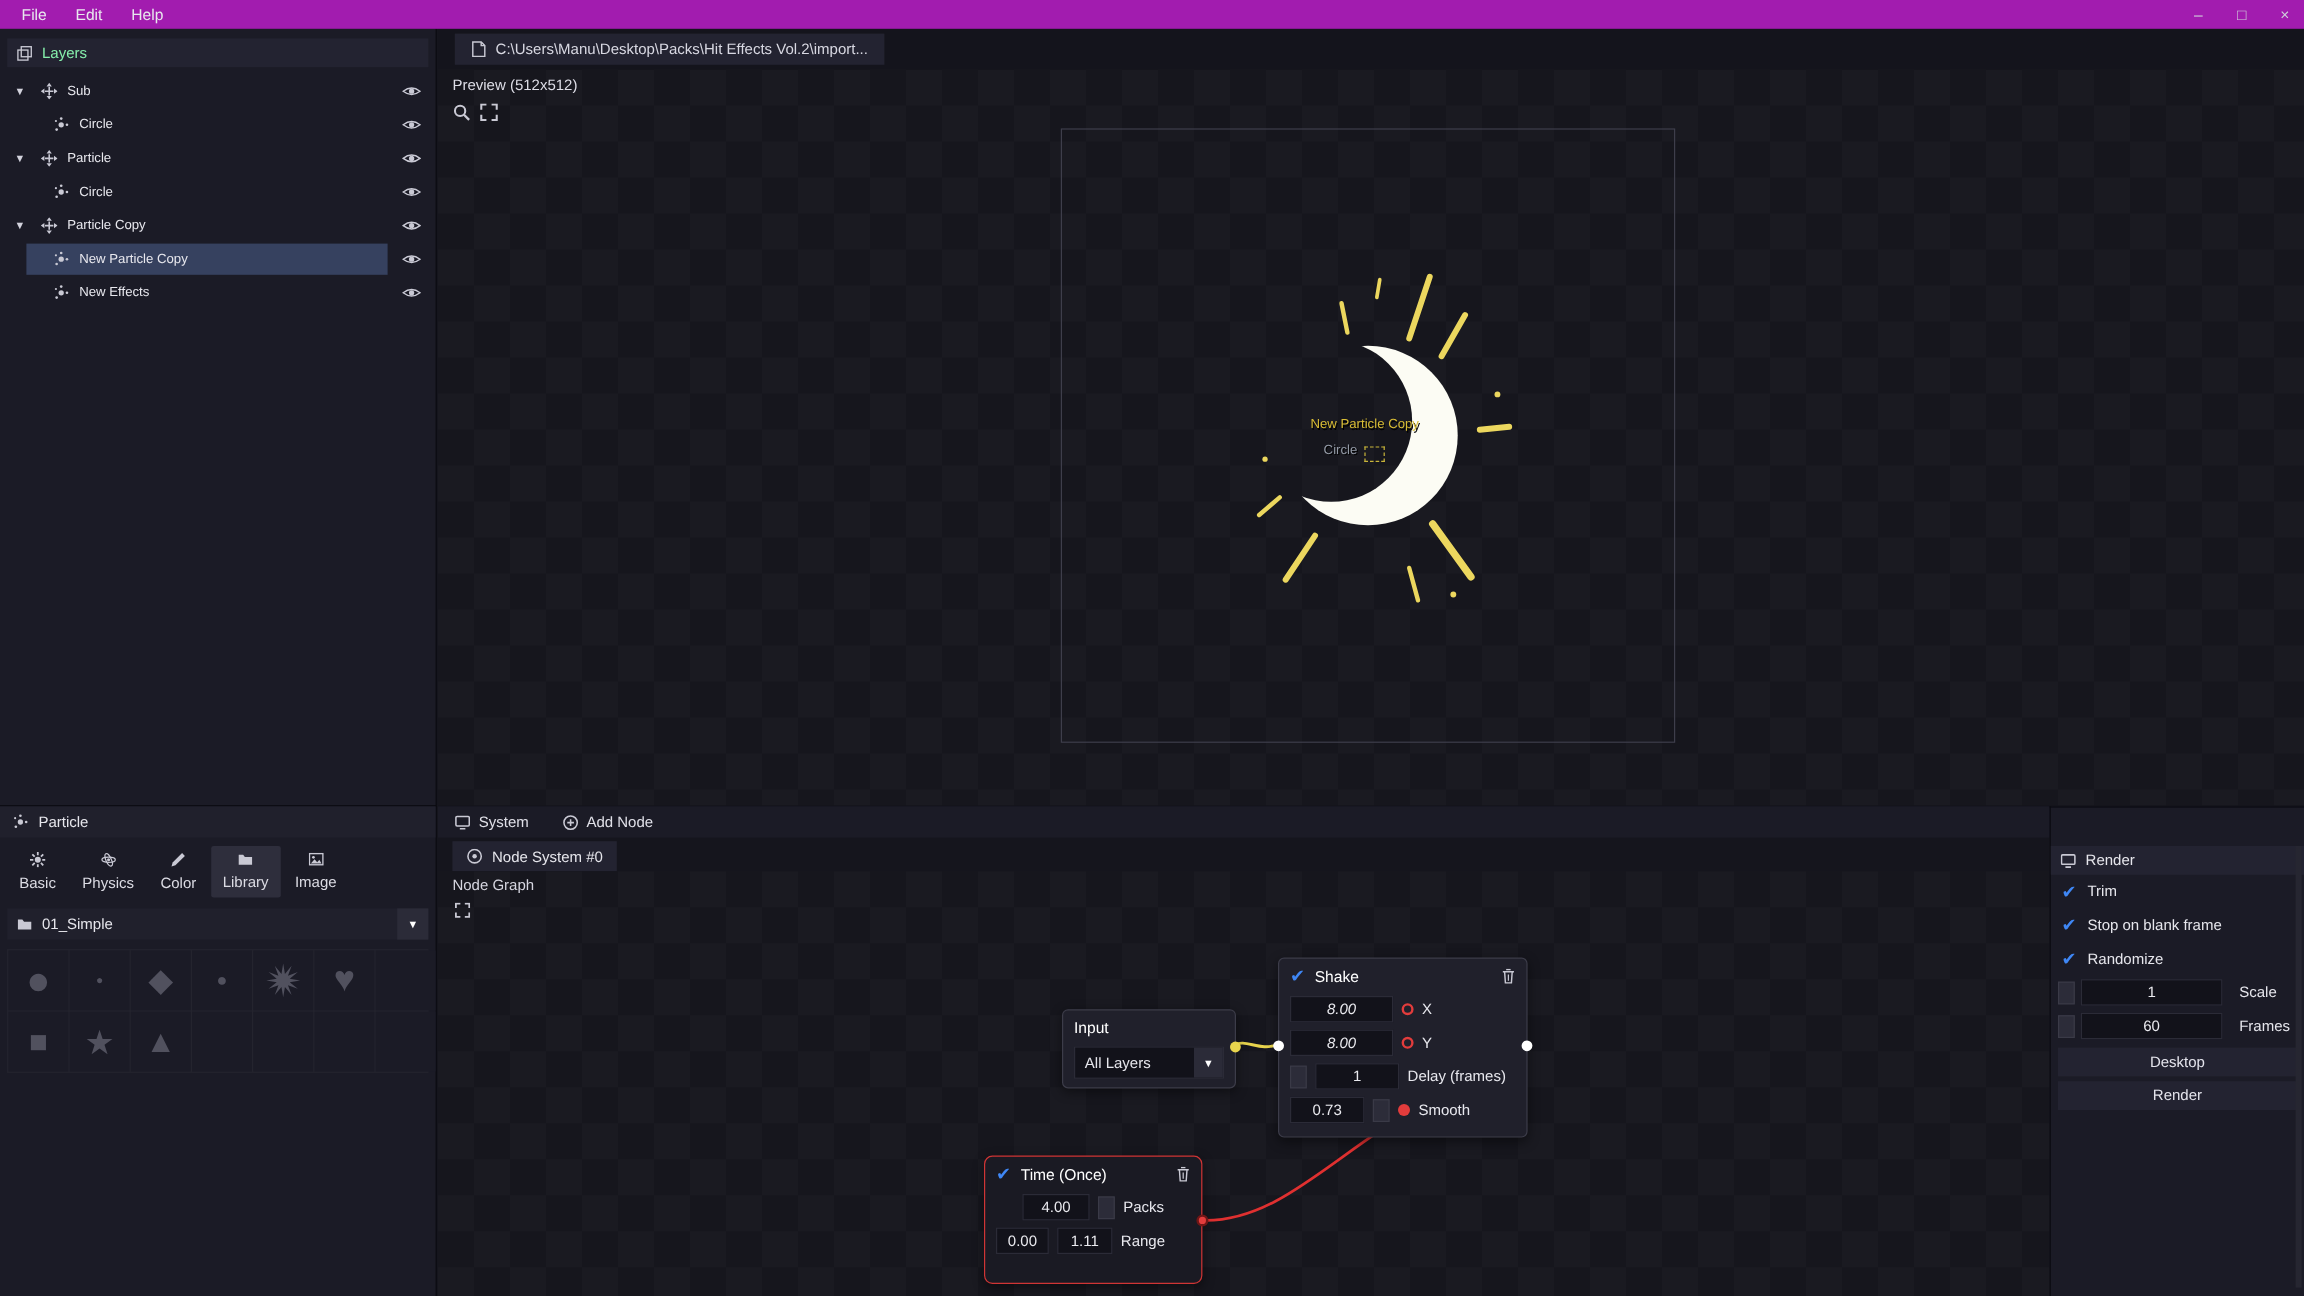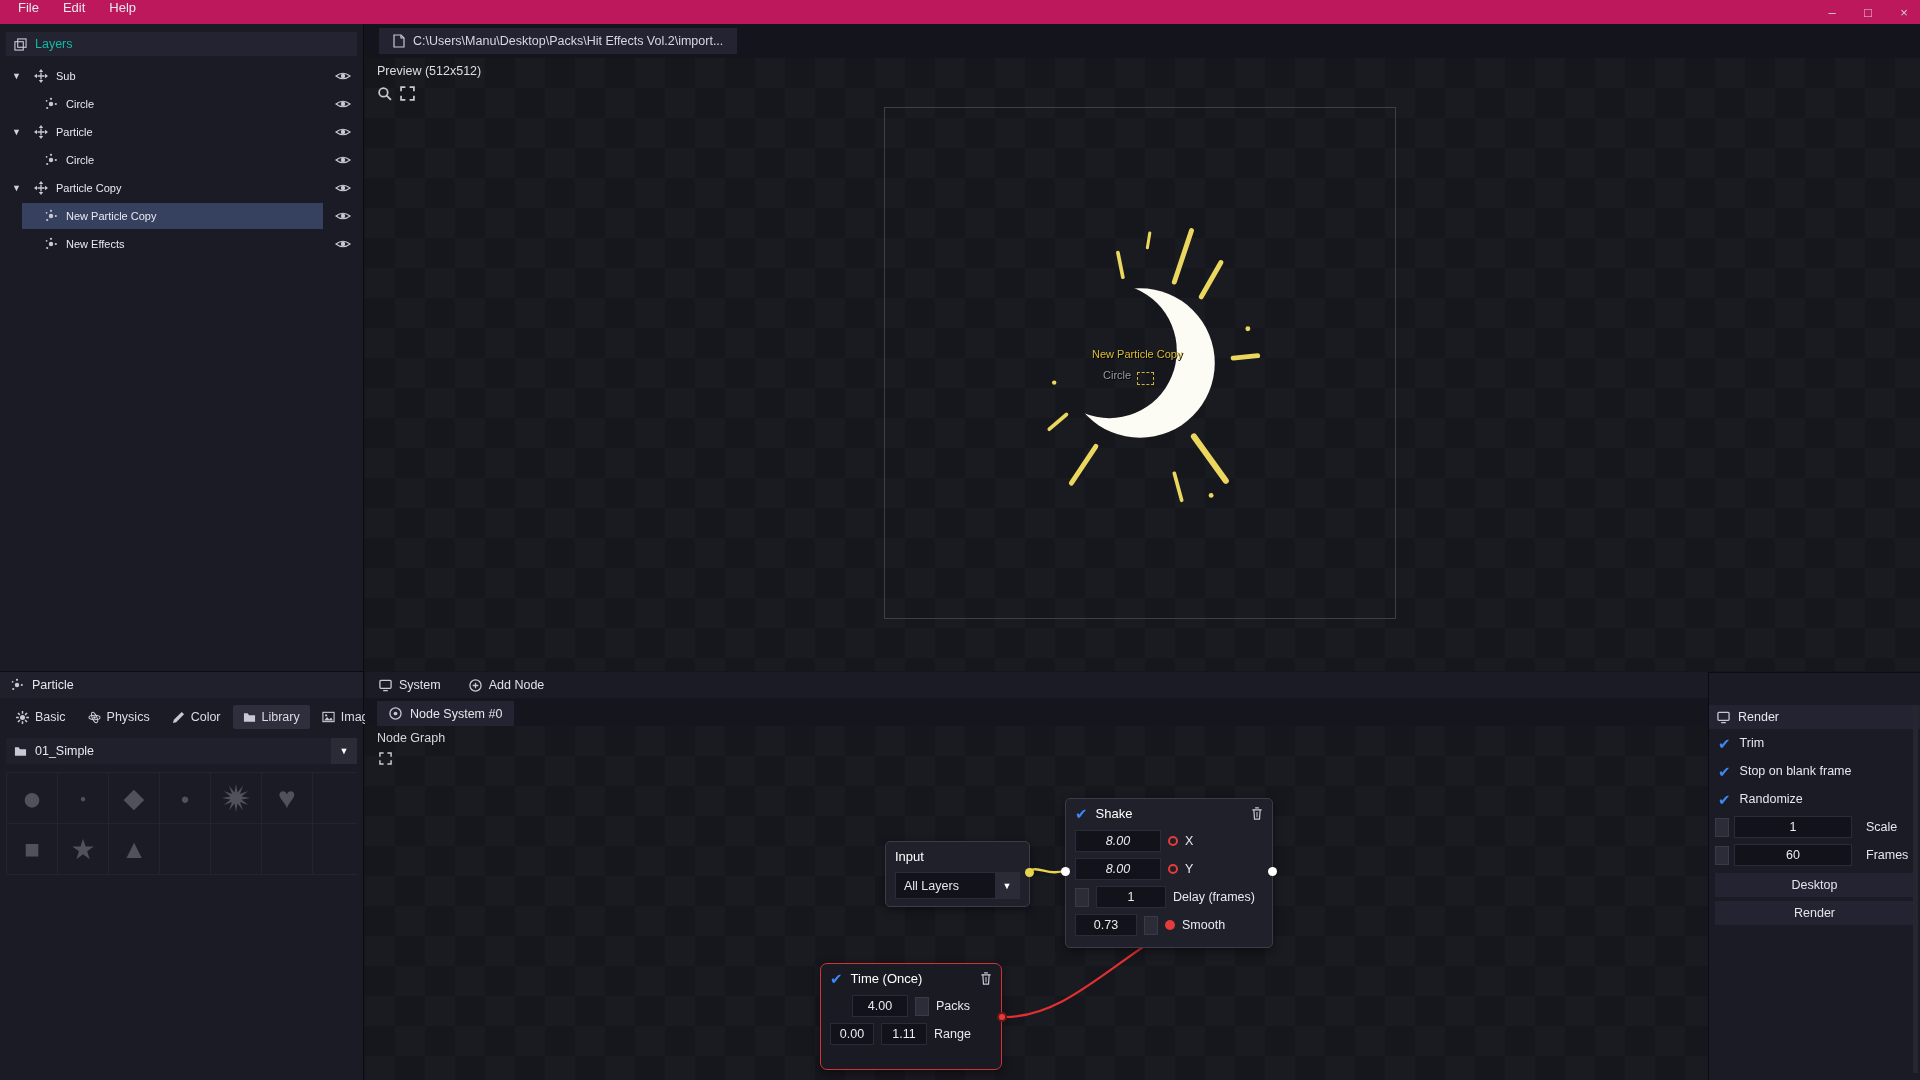--- a/index.html
+++ b/index.html
@@ -9,46 +9,46 @@
     font-family:"Liberation Sans","DejaVu Sans",sans-serif; font-size:13px;
   }
   .ic { display:inline-block; vertical-align:middle; flex:none; color:#c9c9d4; }
   .checker {
     background-color:#16161d;
     background-image:repeating-conic-gradient(#1a1a21 0% 25%, #16161d 0% 50%);
     background-size:60px 60px;
   }
 
   
-  .menubar { position:absolute; left:0; top:0; width:1920px; height:24px; background:#be185d;
-    display:flex; align-items:flex-start; padding-left:6px; z-index:60; }
+  .menubar { position:absolute; left:0; top:0; width:1920px; height:24px; background:#a21caf;
+    display:flex; align-items:center; padding-left:6px; z-index:60; }
   .menu-item { padding:0 12px; color:#e8e8ee; cursor:default; }
   .win-controls { position:absolute; right:8px; top:0; height:24px; display:flex; align-items:center; gap:20px; color:#cfcfda; }
   .win-btn { width:16px; text-align:center; font-size:13px; }
 
   
   .layers-panel { position:absolute; left:0; top:24px; width:364px; height:647px;
     background:#1b1b26; border-right:1px solid #0b0b11; }
   .panel-header { margin:8px 6px 6px; height:24px; background:#232331; display:flex;
-    align-items:center; gap:8px; padding:0 8px; font-size:12.5px; color:#14b8a6; }
+    align-items:center; gap:8px; padding:0 8px; font-size:12.5px; color:#86efac; }
   .tree { margin-top:4px; }
   .tree-row { height:28px; display:flex; align-items:center; gap:8px; position:relative; padding-left:12px; }
   .tree-row .caret { width:14px; font-size:9px; color:#d2d2dc; z-index:1; }
   .tree-row.child { padding-left:44px; }
   .tree-row.selected::before { content:""; position:absolute; left:22px; right:40px; top:1px; bottom:1px; background:#36415f; }
   .tree-row > * { position:relative; z-index:1; }
   .t-label { font-size:11px; color:#e8e8ee; }
   .eye { position:absolute; right:12px; }
 
   
   .particle-panel { position:absolute; left:0; top:671px; width:364px; height:409px;
     background:#1b1b26; border-right:1px solid #0b0b11; border-top:1px solid #0b0b11; }
   .pp-header { height:26px; display:flex; align-items:center; gap:8px; padding:0 10px; font-size:12.5px; background:#20202c; }
   .tabs { display:flex; gap:2px; padding:7px 6px 5px; }
-  .tab { display:flex; align-items:center; gap:6px; padding:5px 10px; font-size:12.5px; color:#dcdce4; border-radius:2px; }
+  .tab { display:flex; align-items:center; gap:6px; padding:5px 10px; font-size:12.5px; color:#dcdce4; border-radius:2px;flex-direction:column; }
   .tab.active { background:#2e2e3c; }
   .lib-select { margin:4px 6px; height:26px; background:#20202c; display:flex; align-items:center;
     gap:8px; padding:0 0 0 8px; font-size:12.5px; position:relative; }
   .lib-select .grow { flex:1; }
   .dd-box { width:26px; height:26px; background:#2b2b38; display:flex; align-items:center; justify-content:center; font-size:9px; color:#fff; }
   .shape-grid { margin:8px 6px; width:351px; display:grid; grid-template-columns:repeat(7,50px);
     grid-auto-rows:50px; gap:1px; background:#24242e; border:1px solid #24242e; }
   .cell { background:#1b1b26; display:flex; align-items:center; justify-content:center; color:#51515e; }
 
   

